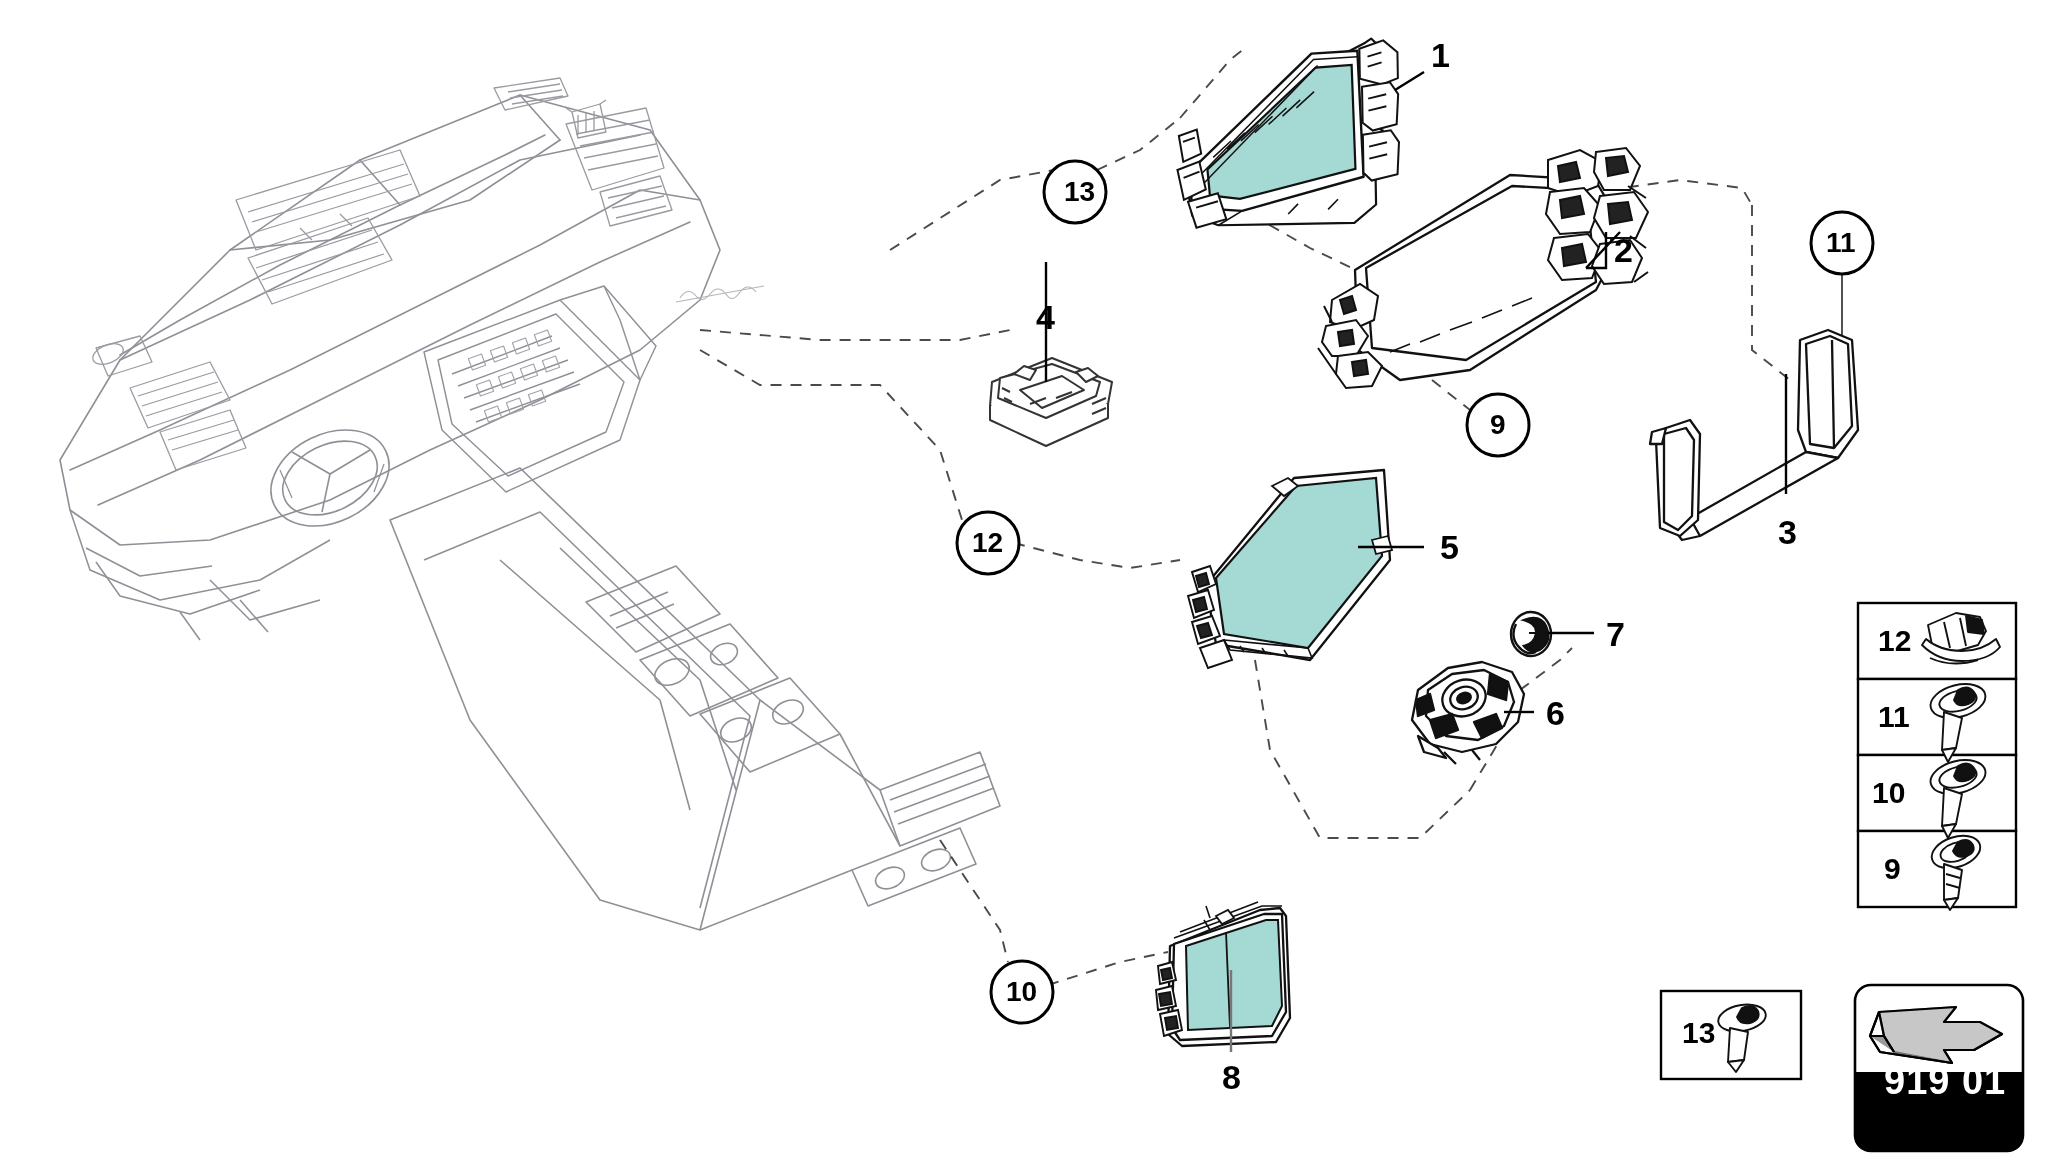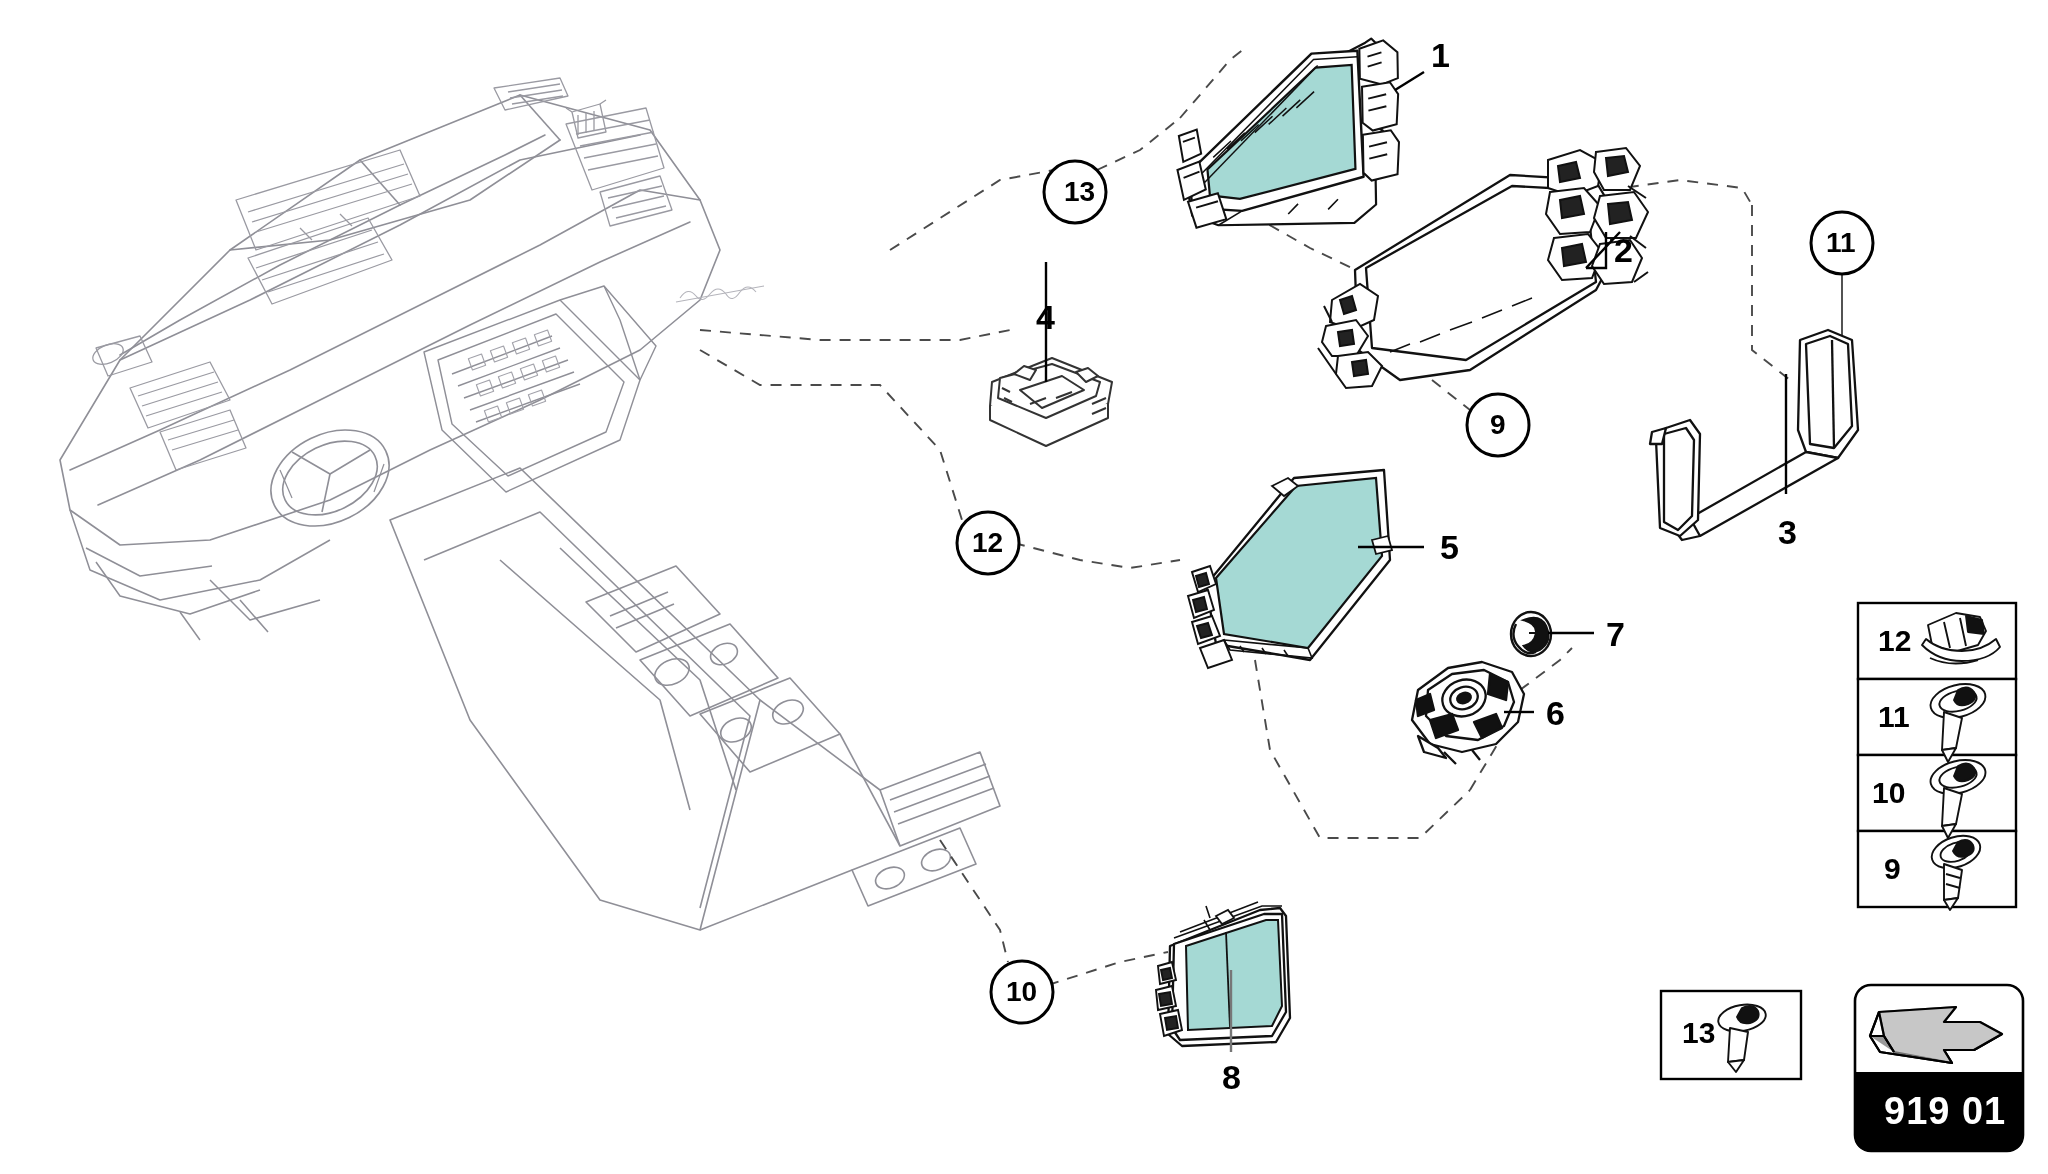--- a/index.html
+++ b/index.html
@@ -519,15 +519,15 @@
                  L 2002 1034" fill="none"></path>
         <path d="M 1870 1036 L 1884 1036 L 1894 1052" fill="#9a9a9a"></path>
         <path d="M 1884 1036 L 1894 1052 L 1952 1063 L 1944 1050 L 1974 1050 L 2002 1034
                  L 1980 1022 L 1944 1022 L 1956 1007 L 1879 1012 Z" fill="#9a9a9a" opacity="0.55"></path>
         <path d="M 1879 1012 L 1884 1036 L 1894 1052" fill="none"></path>
       </g>
     </g>
   </svg>
 
   <div class="legend-num" style="left:1682px; top:1018px;">13</div>
-  <div class="code-label" style="left:1884px; top:1092px;">919 01</div>
+  <div class="code-label" style="left:1884px; top:1062px;">919 01</div>
 
 </div>
 
 </body></html>

